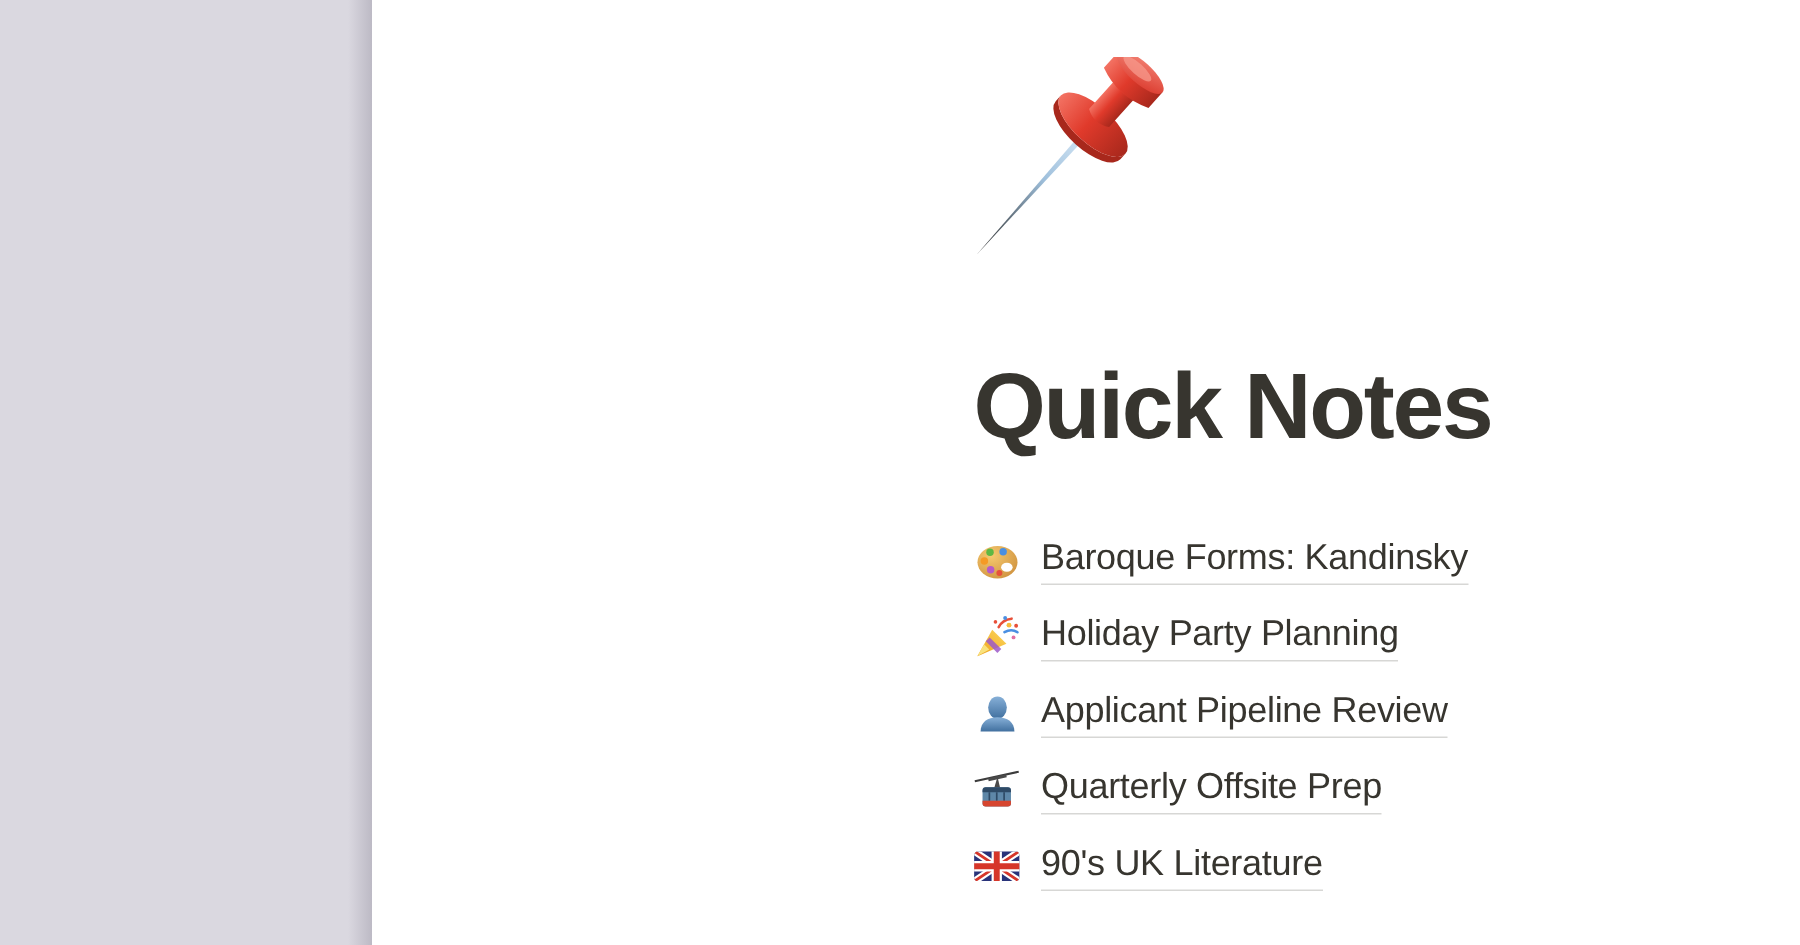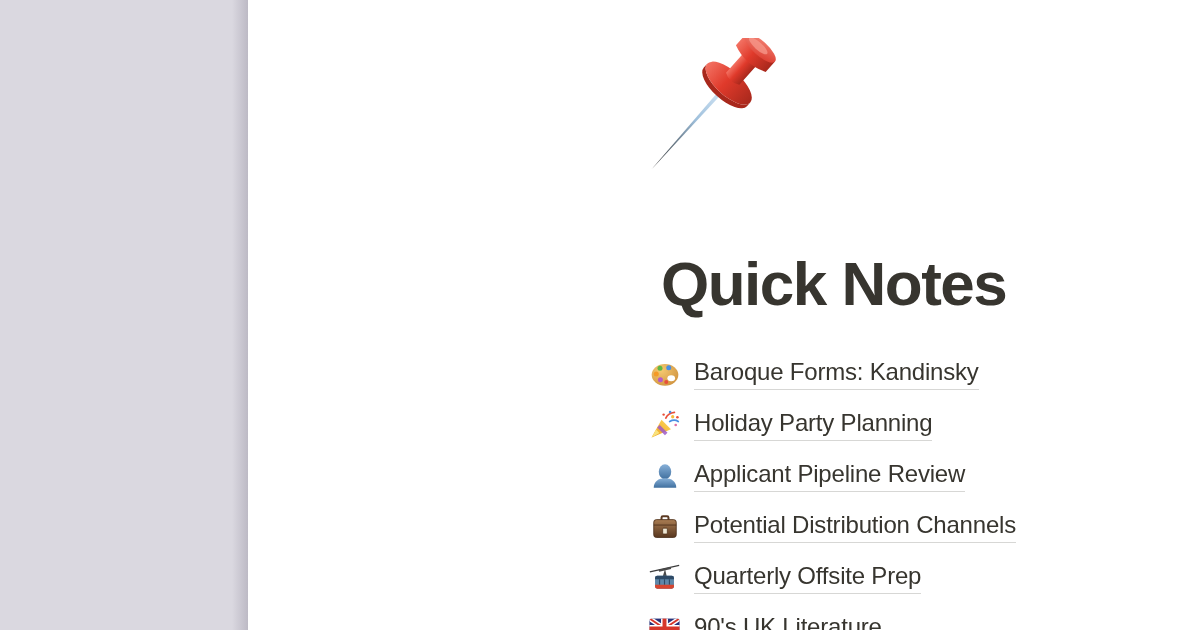--- a/index.html
+++ b/index.html
@@ -17,21 +17,21 @@
   .sidebar-edge-shadow {
     position: absolute; right: 0; top: 0; bottom: 0; width: 16px;
     background: linear-gradient(to right, rgba(95,89,110,0) 0%, rgba(95,89,110,0.24) 100%);
   }
   .content {
     position: absolute; left: 248px; top: 0; right: 0; bottom: 0;
     background: #ffffff;
   }
   .pin-wrap { position: absolute; left: 400px; top: 38px; width: 132px; height: 140px; }
   .page-title {
-    position: absolute; left: 401px; top: 236px; margin: 12px;
+    position: absolute; left: 401px; top: 236px; margin: 0;
     font-size: 62px; font-weight: 700; letter-spacing: -1.5px;
     color: #37352f; line-height: 1.15; white-space: nowrap;
   }
   .note-list { position: absolute; left: 400px; top: 348px; }
   .note-item {
     display: flex; align-items: center; height: 51px; cursor: pointer; text-align: center;
   }
   .note-icon {
     width: 33px; height: 33px; margin-right: 13px;
     display: flex; align-items: center; justify-content: center;
@@ -143,37 +143,20 @@
               <stop offset="1" stop-color="#41709f"></stop>
             </linearGradient>
           </defs>
           <ellipse cx="18" cy="12.5" rx="8" ry="9.6" fill="url(#bustG)"></ellipse>
           <path d="M3.5,33 C3.5,25 9.5,20.8 18,20.8 C26.5,20.8 32.5,25 32.5,33 Z" fill="url(#bustG)"></path>
         </svg>
       </span>
       <span class="note-label">Applicant Pipeline Review</span>
     </div>
 
-    <div class="note-item">
-      <span class="note-icon">
-        <svg width="28" height="28" viewBox="0 0 36 36" xmlns="http://www.w3.org/2000/svg">
-          <defs>
-            <linearGradient id="bcG" x1="0" y1="0" x2="0" y2="1">
-              <stop offset="0" stop-color="#a97c52"></stop>
-              <stop offset="1" stop-color="#58371f"></stop>
-            </linearGradient>
-          </defs>
-          <path d="M13.5,9.5 L13.5,6 Q13.5,4.2 15.3,4.2 L20.7,4.2 Q22.5,4.2 22.5,6 L22.5,9.5" fill="none" stroke="#5c3a22" stroke-width="2.6"></path>
-          <rect x="3.5" y="8.5" width="29" height="23" rx="3.5" fill="url(#bcG)" stroke="#472b16" stroke-width="1"></rect>
-          <line x1="3.5" y1="15.5" x2="32.5" y2="15.5" stroke="#472b16" stroke-width="1"></line>
-          <rect x="15" y="19.5" width="6" height="7.5" rx="1.2" fill="#efe7d3" stroke="#472b16" stroke-width="0.9"></rect>
-        </svg>
-      </span>
-      <span class="note-label">Potential Distribution Channels</span>
-    </div>
 
     <div class="note-item">
       <span class="note-icon">
         <svg width="31" height="31" viewBox="0 0 36 36" xmlns="http://www.w3.org/2000/svg">
           <line x1="1" y1="11.5" x2="35" y2="4" stroke="#3c3c3c" stroke-width="1.6"></line>
           <line x1="11.5" y1="10.2" x2="25.5" y2="7.1" stroke="#4a4a4a" stroke-width="2.4"></line>
           <path d="M18.6,8 L15.8,17.5 L20.8,17.5 Z" fill="#4a4a4a"></path>
           <rect x="7" y="16" width="22" height="15" rx="2.5" fill="#5e87a8"></rect>
           <path d="M7,18.5 Q7,16 9.5,16 L26.5,16 Q29,16 29,18.5 L29,20 L7,20 Z" fill="#2e4a66"></path>
           <line x1="12.3" y1="20" x2="12.3" y2="26.5" stroke="#2e4a66" stroke-width="1.3"></line>

